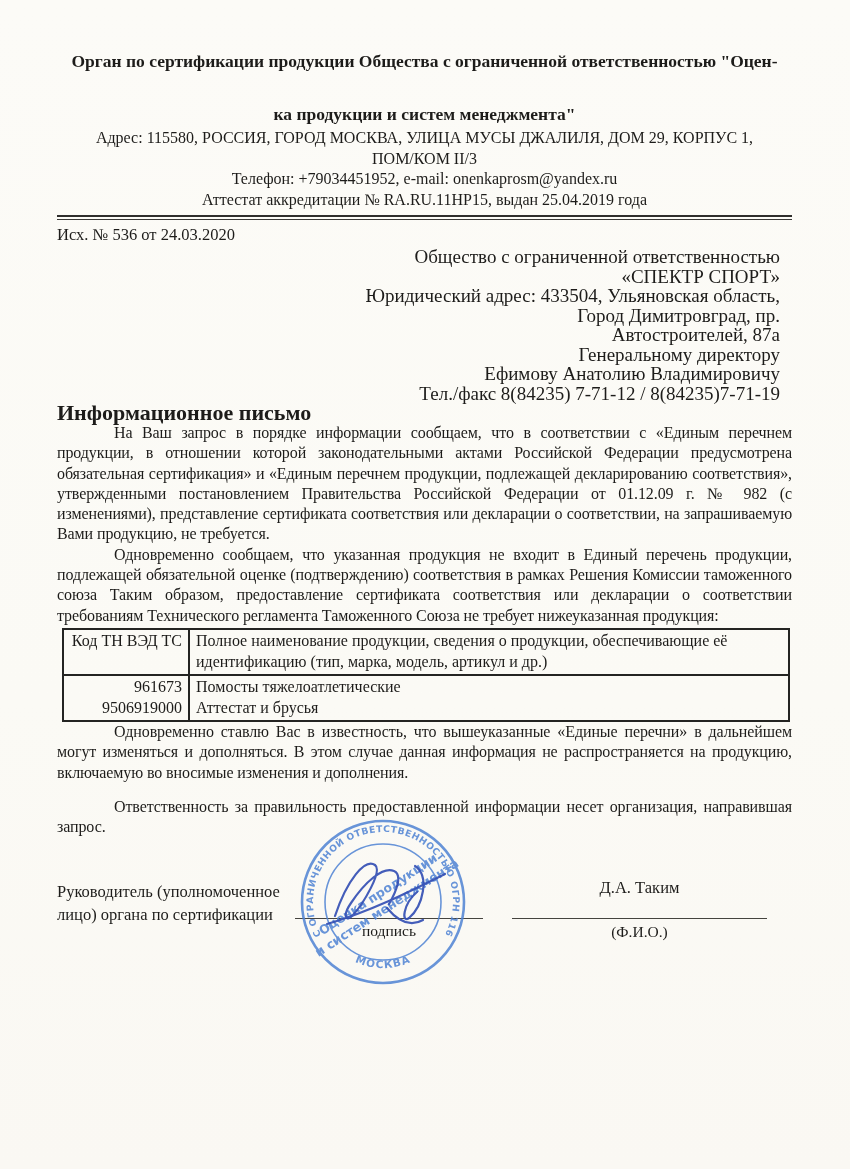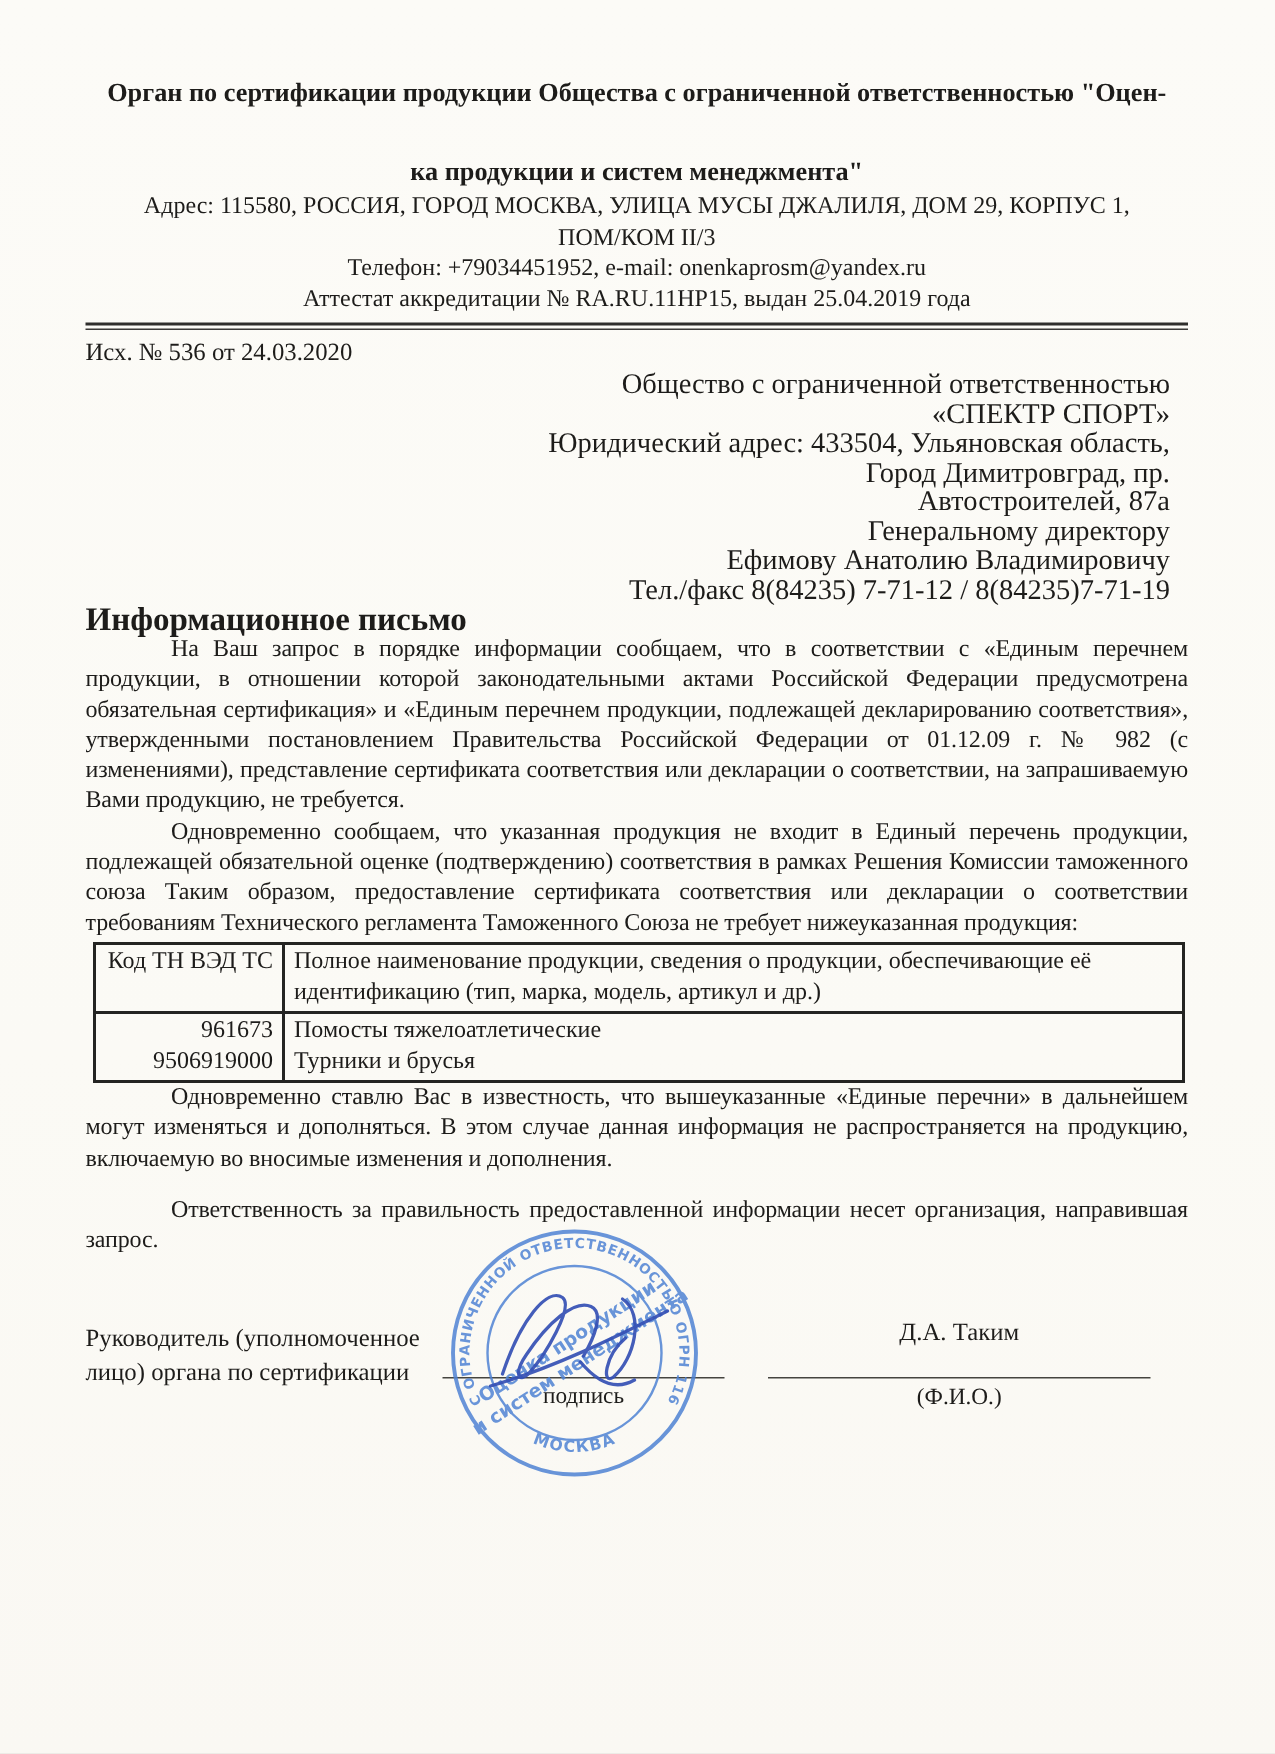--- a/index.html
+++ b/index.html
@@ -82,21 +82,21 @@
           <td class="col-code">Код ТН ВЭД ТС</td>
           <td>Полное наименование продукции, сведения о продукции, обеспечивающие её идентификацию (тип, марка, модель, артикул и др.)</td>
         </tr>
         <tr>
           <td class="col-code">
             <div>961673</div>
             <div>9506919000</div>
           </td>
           <td>
             <div>Помосты тяжелоатлетические</div>
-            <div>Турники и брусья</div>
+            <div>Аттестат и брусья</div>
           </td>
         </tr>
       </tbody>
     </table>
 
     <p class="para">Одновременно ставлю Вас в известность, что вышеуказанные «Единые перечни» в дальнейшем могут изменяться и дополняться. В этом случае данная информация не распространяется на продукцию, включаемую во вносимые изменения и дополнения.</p>
     <p class="para flush-gap">Ответственность за правильность предоставленной информации несет организация, направившая запрос.</p>
   </div>
 
   <div class="signature-section">

